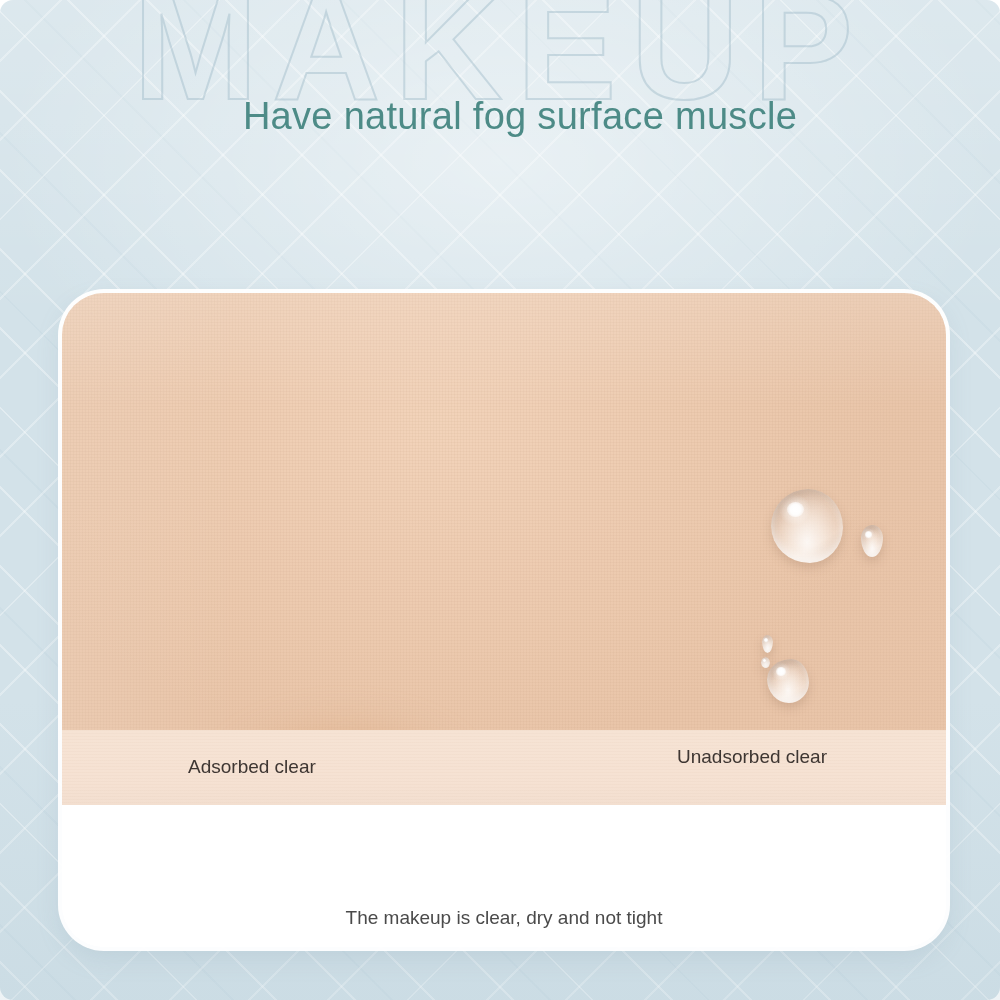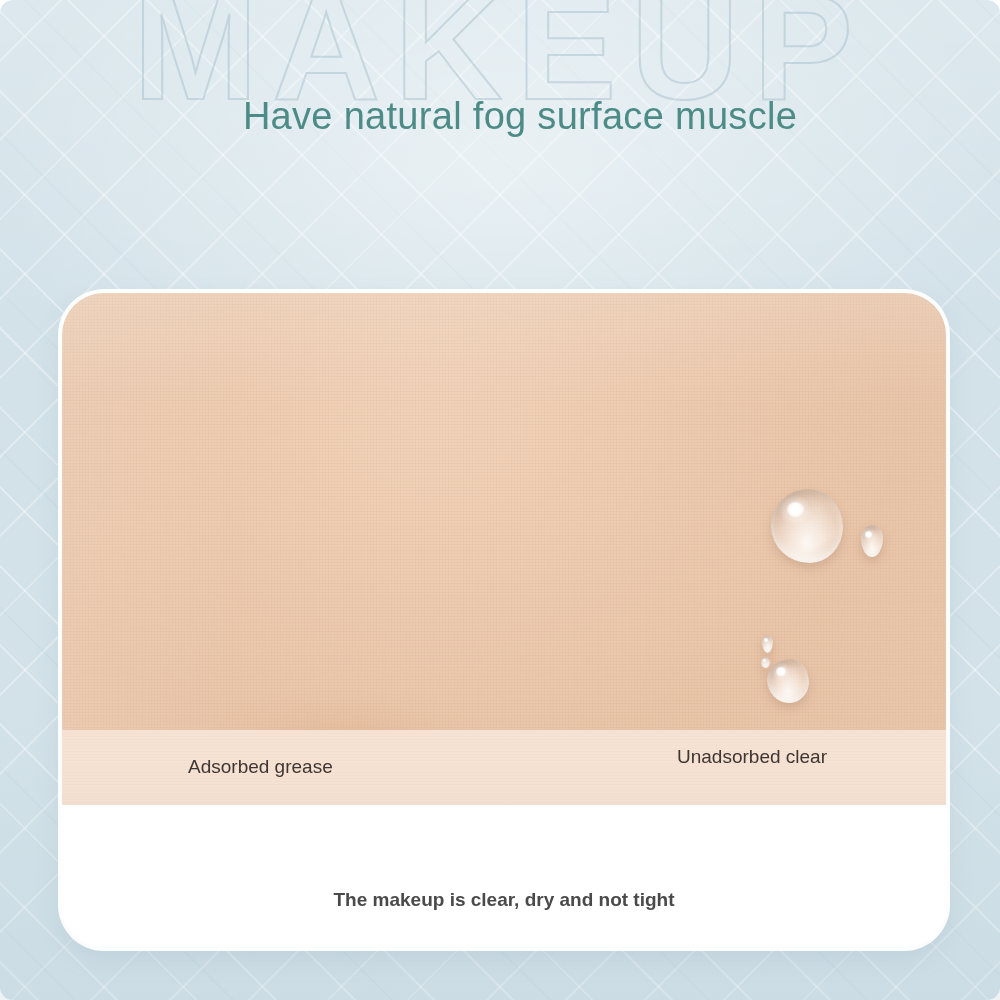--- a/index.html
+++ b/index.html
@@ -203,21 +203,21 @@
     background:#ffffff;
   }
   .footer-line {
     position:absolute;
     width:884px; text-align:center;
     font-size:19px;
     color:#4a4a4a;
     white-space:nowrap;
   }
   #footer-line-1 { top:38px; }
-  #footer-line-2 { top:84px;font-weight:bold; }
+  #footer-line-2 { top:102px; }
 </style>
 </head>
 <body>
 
 <div id="page">
 
   <div class="bg-texture"></div>
   <div class="bg-sheen"></div>
 
   <div class="watermark">MAKEUP</div>
@@ -252,21 +252,21 @@
         <div class="spec"></div>
       </div>
 
       <div class="droplet" id="drop-medium">
         <div class="body"></div>
         <div class="spec"></div>
       </div>
     </div>
 
     <div class="caption-band">
-      <span class="caption" id="caption-grease">Adsorbed grease</span>
+      <span class="caption" id="caption-grease">Adsorbed clear</span>
       <span class="caption" id="caption-water">Unadsorbed clear</span>
     </div>
 
     <div class="footer">
       <div class="footer-line" id="footer-line-2">The makeup is clear, dry and not tight</div>
     </div>
 
   </div>
 </div>
 

